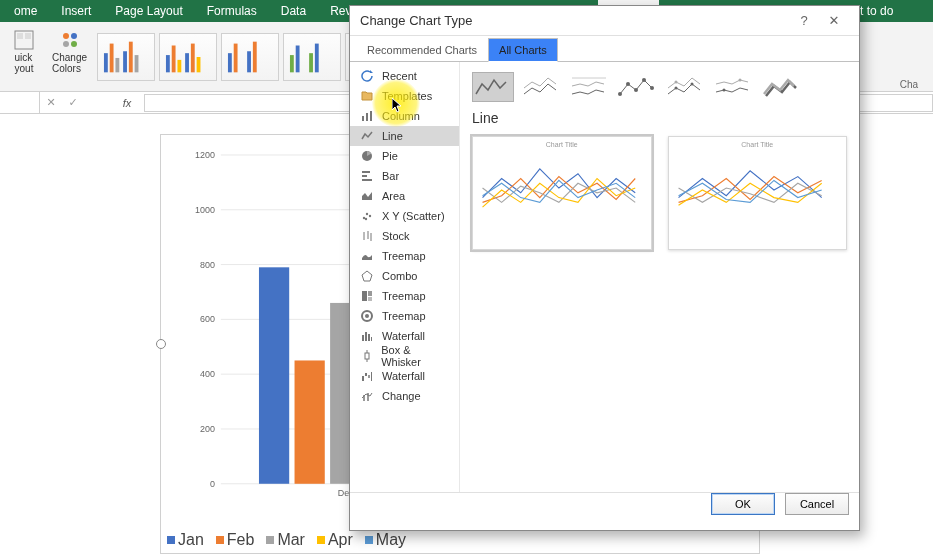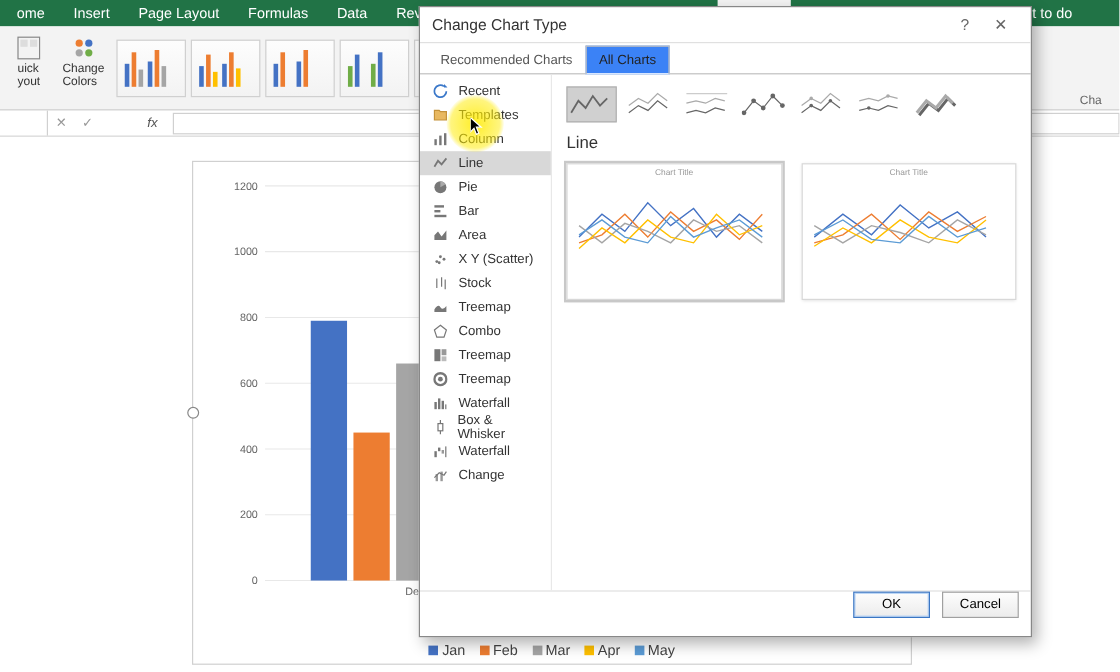--- a/index.html
+++ b/index.html
@@ -27,21 +27,21 @@
   .fx-label { font-style:italic; color:#555;margin-left:32px; }
   .fbar-input { flex:1; height:18px; border:1px solid #d0d0d0; margin-left:6px; background:#fff; }
 
   
   .sheet { position:relative; height: calc(560px - 22px - 70px - 22px); background:#fff; }
   .chart-object { position:absolute; left:160px; top:20px; width:600px; height:420px; background:#fff; border:1px solid #d0d0d0; }
   .chart-handles::before, .chart-handles::after { content:''; position:absolute; width:8px; height:8px; background:#fff; border:1px solid #888; border-radius:50%; }
   .chart-handles::before { left:-5px; top:50%; transform:translateY(-50%); }
   .chart-handles::after { right:-5px; top:50%; transform:translateY(-50%); }
   .plot-area { position:absolute; left:20px; top:10px; right:20px; bottom:50px; }
-  .legend { position:absolute; bottom:4px; left:0; right:0; text-align:center; font-size:12px; color:#444; }
+  .legend { position:absolute; bottom:4px; left:0; right:0; font-size:16px; color:#444; }
   .legend .legitem { display:inline-flex; align-items:center; margin:0 6px; }
   .legend .sw { width:8px; height:8px; margin-right:3px; }
 
   
   .dialog { position:absolute; left:349px; top:5px; width:511px; height:526px; background:#fff; border:1px solid #888; box-shadow: 4px 6px 12px rgba(0,0,0,.3); display:flex; flex-direction:column; }
   .dlg-title { height:30px; display:flex; align-items:center; padding:0 10px; font-size:13px; color:#333; border-bottom:1px solid #e0e0e0; }
   .dlg-title .spacer { flex:1; }
   .dlg-title .winbtn { width:30px; text-align:center; color:#666; font-size:13px; cursor:pointer; }
   .dlg-tabs { height:26px; display:flex; align-items:flex-end; padding:0 6px; border-bottom:1px solid #c0c0c0; font-size:11px; }
   .dlg-tab { padding:5px 10px; border:1px solid transparent; position:relative; top:1px; color:#555; cursor:pointer; }

